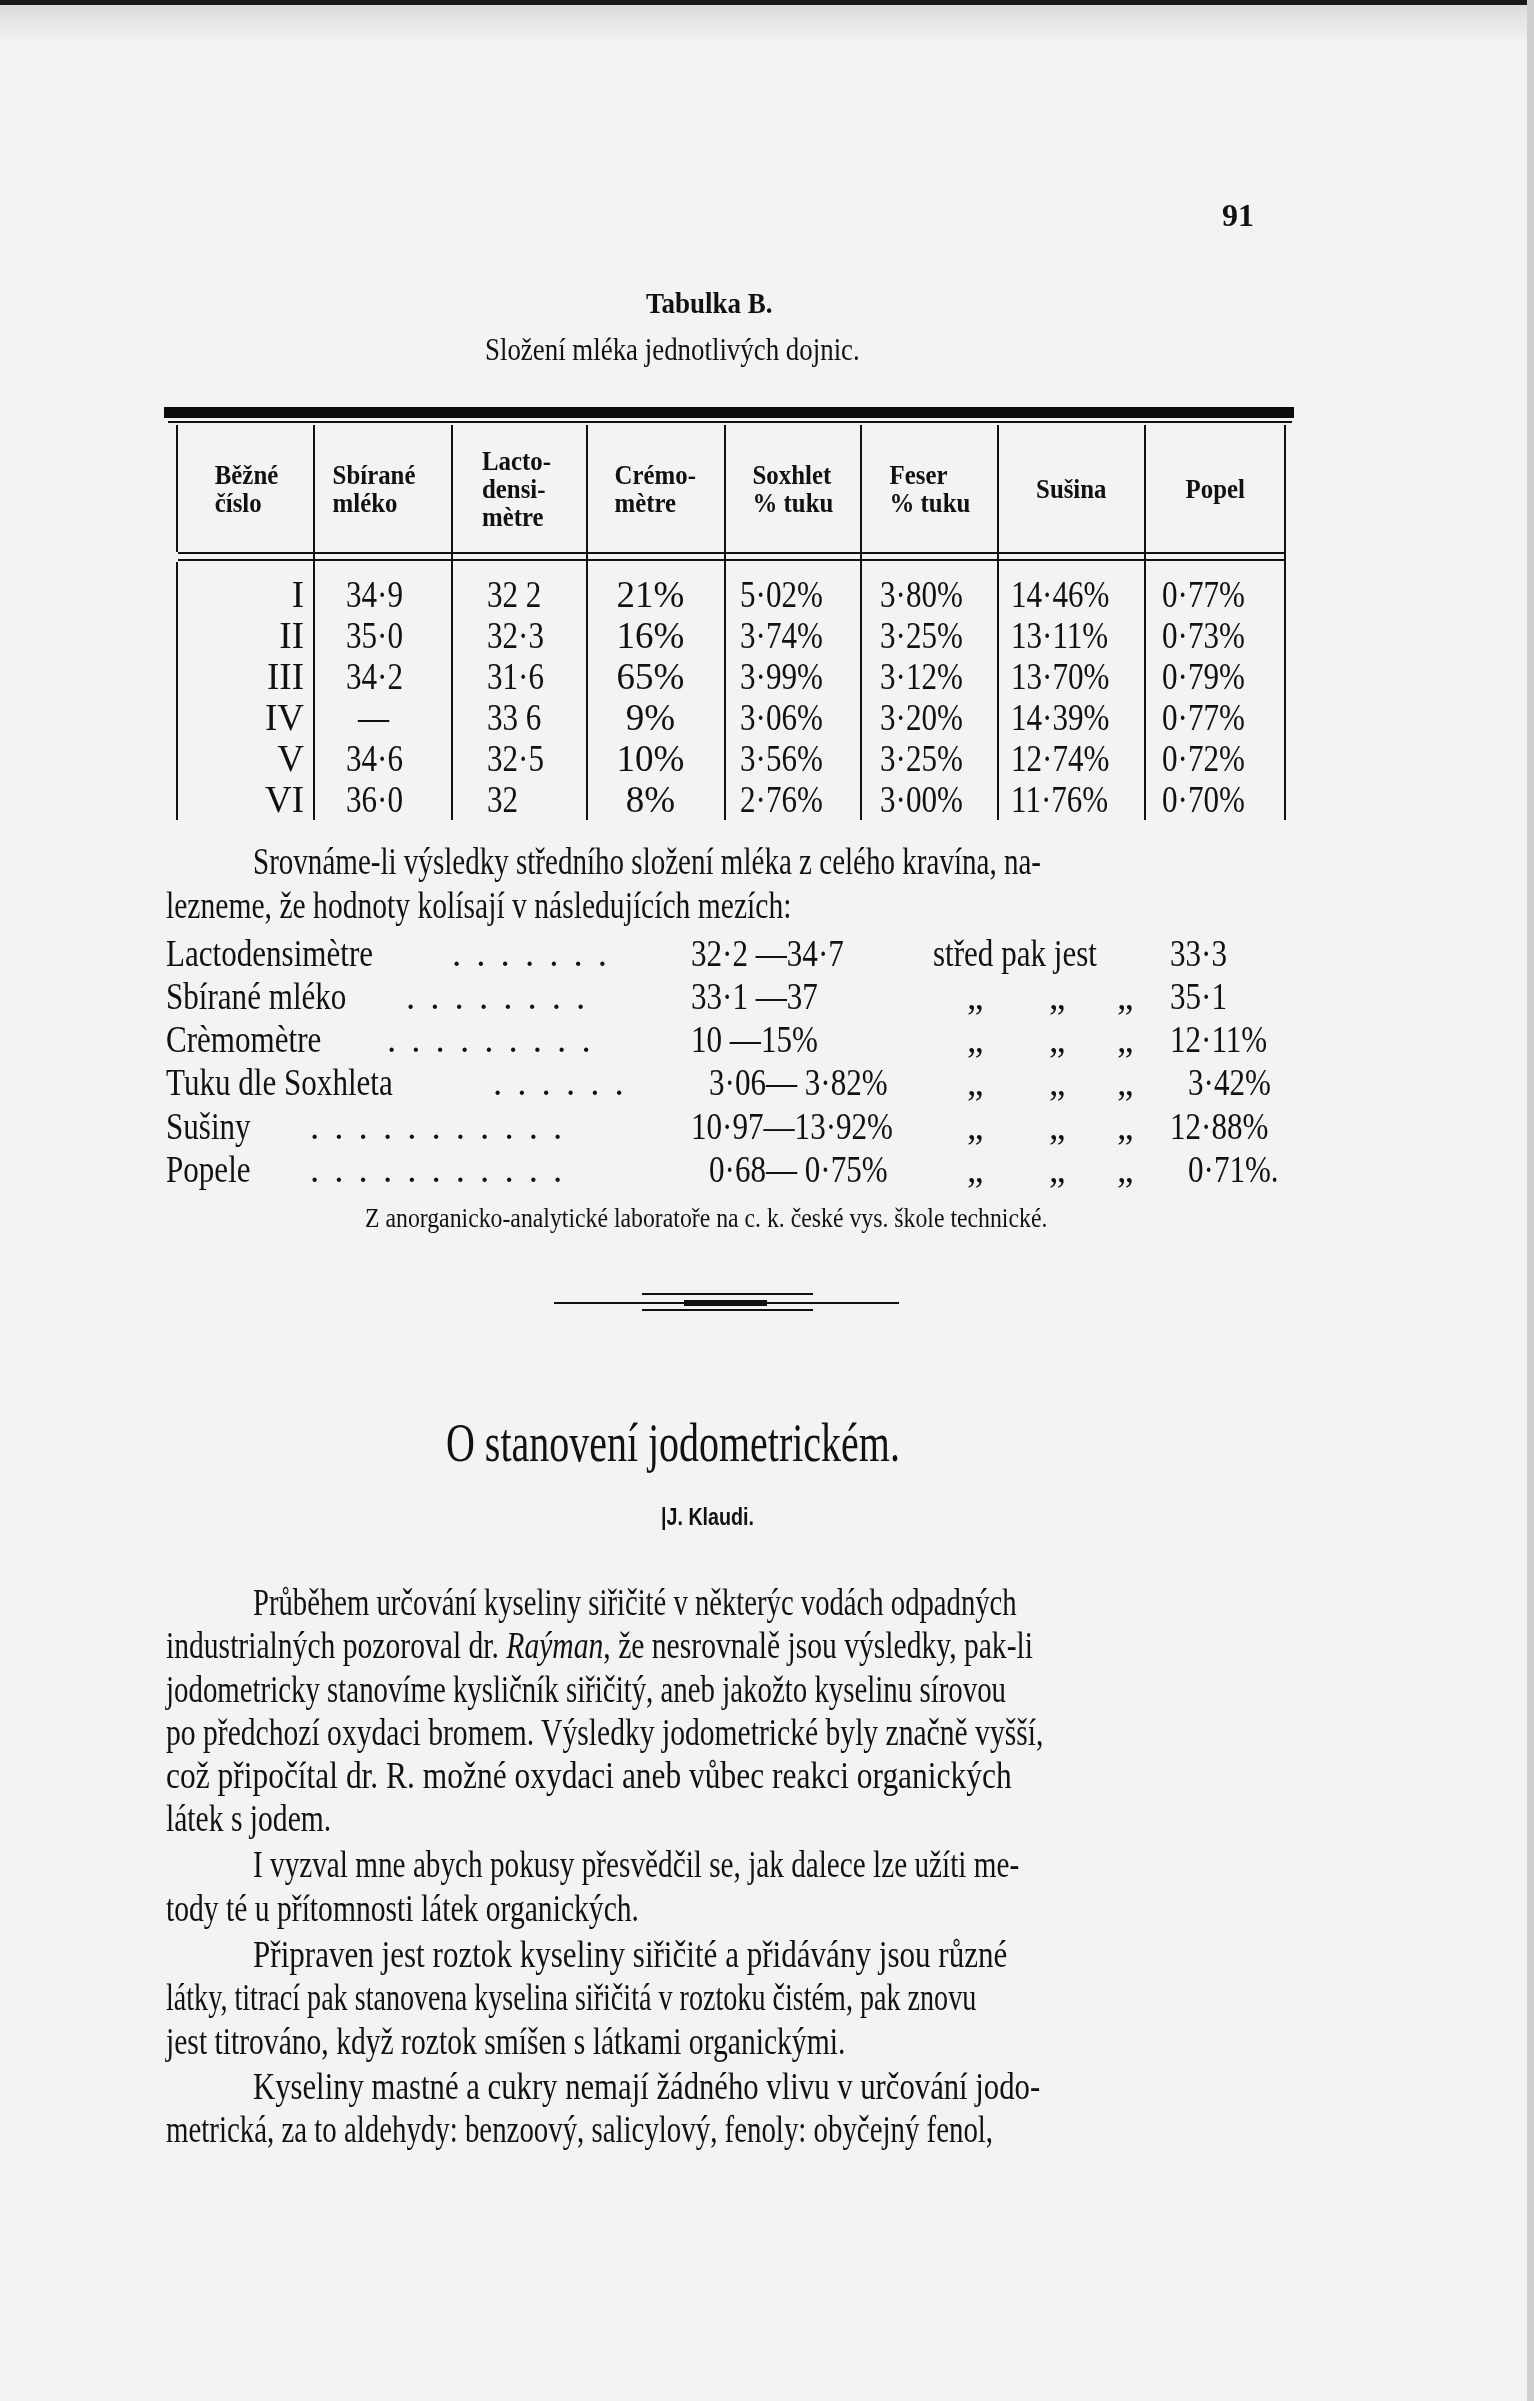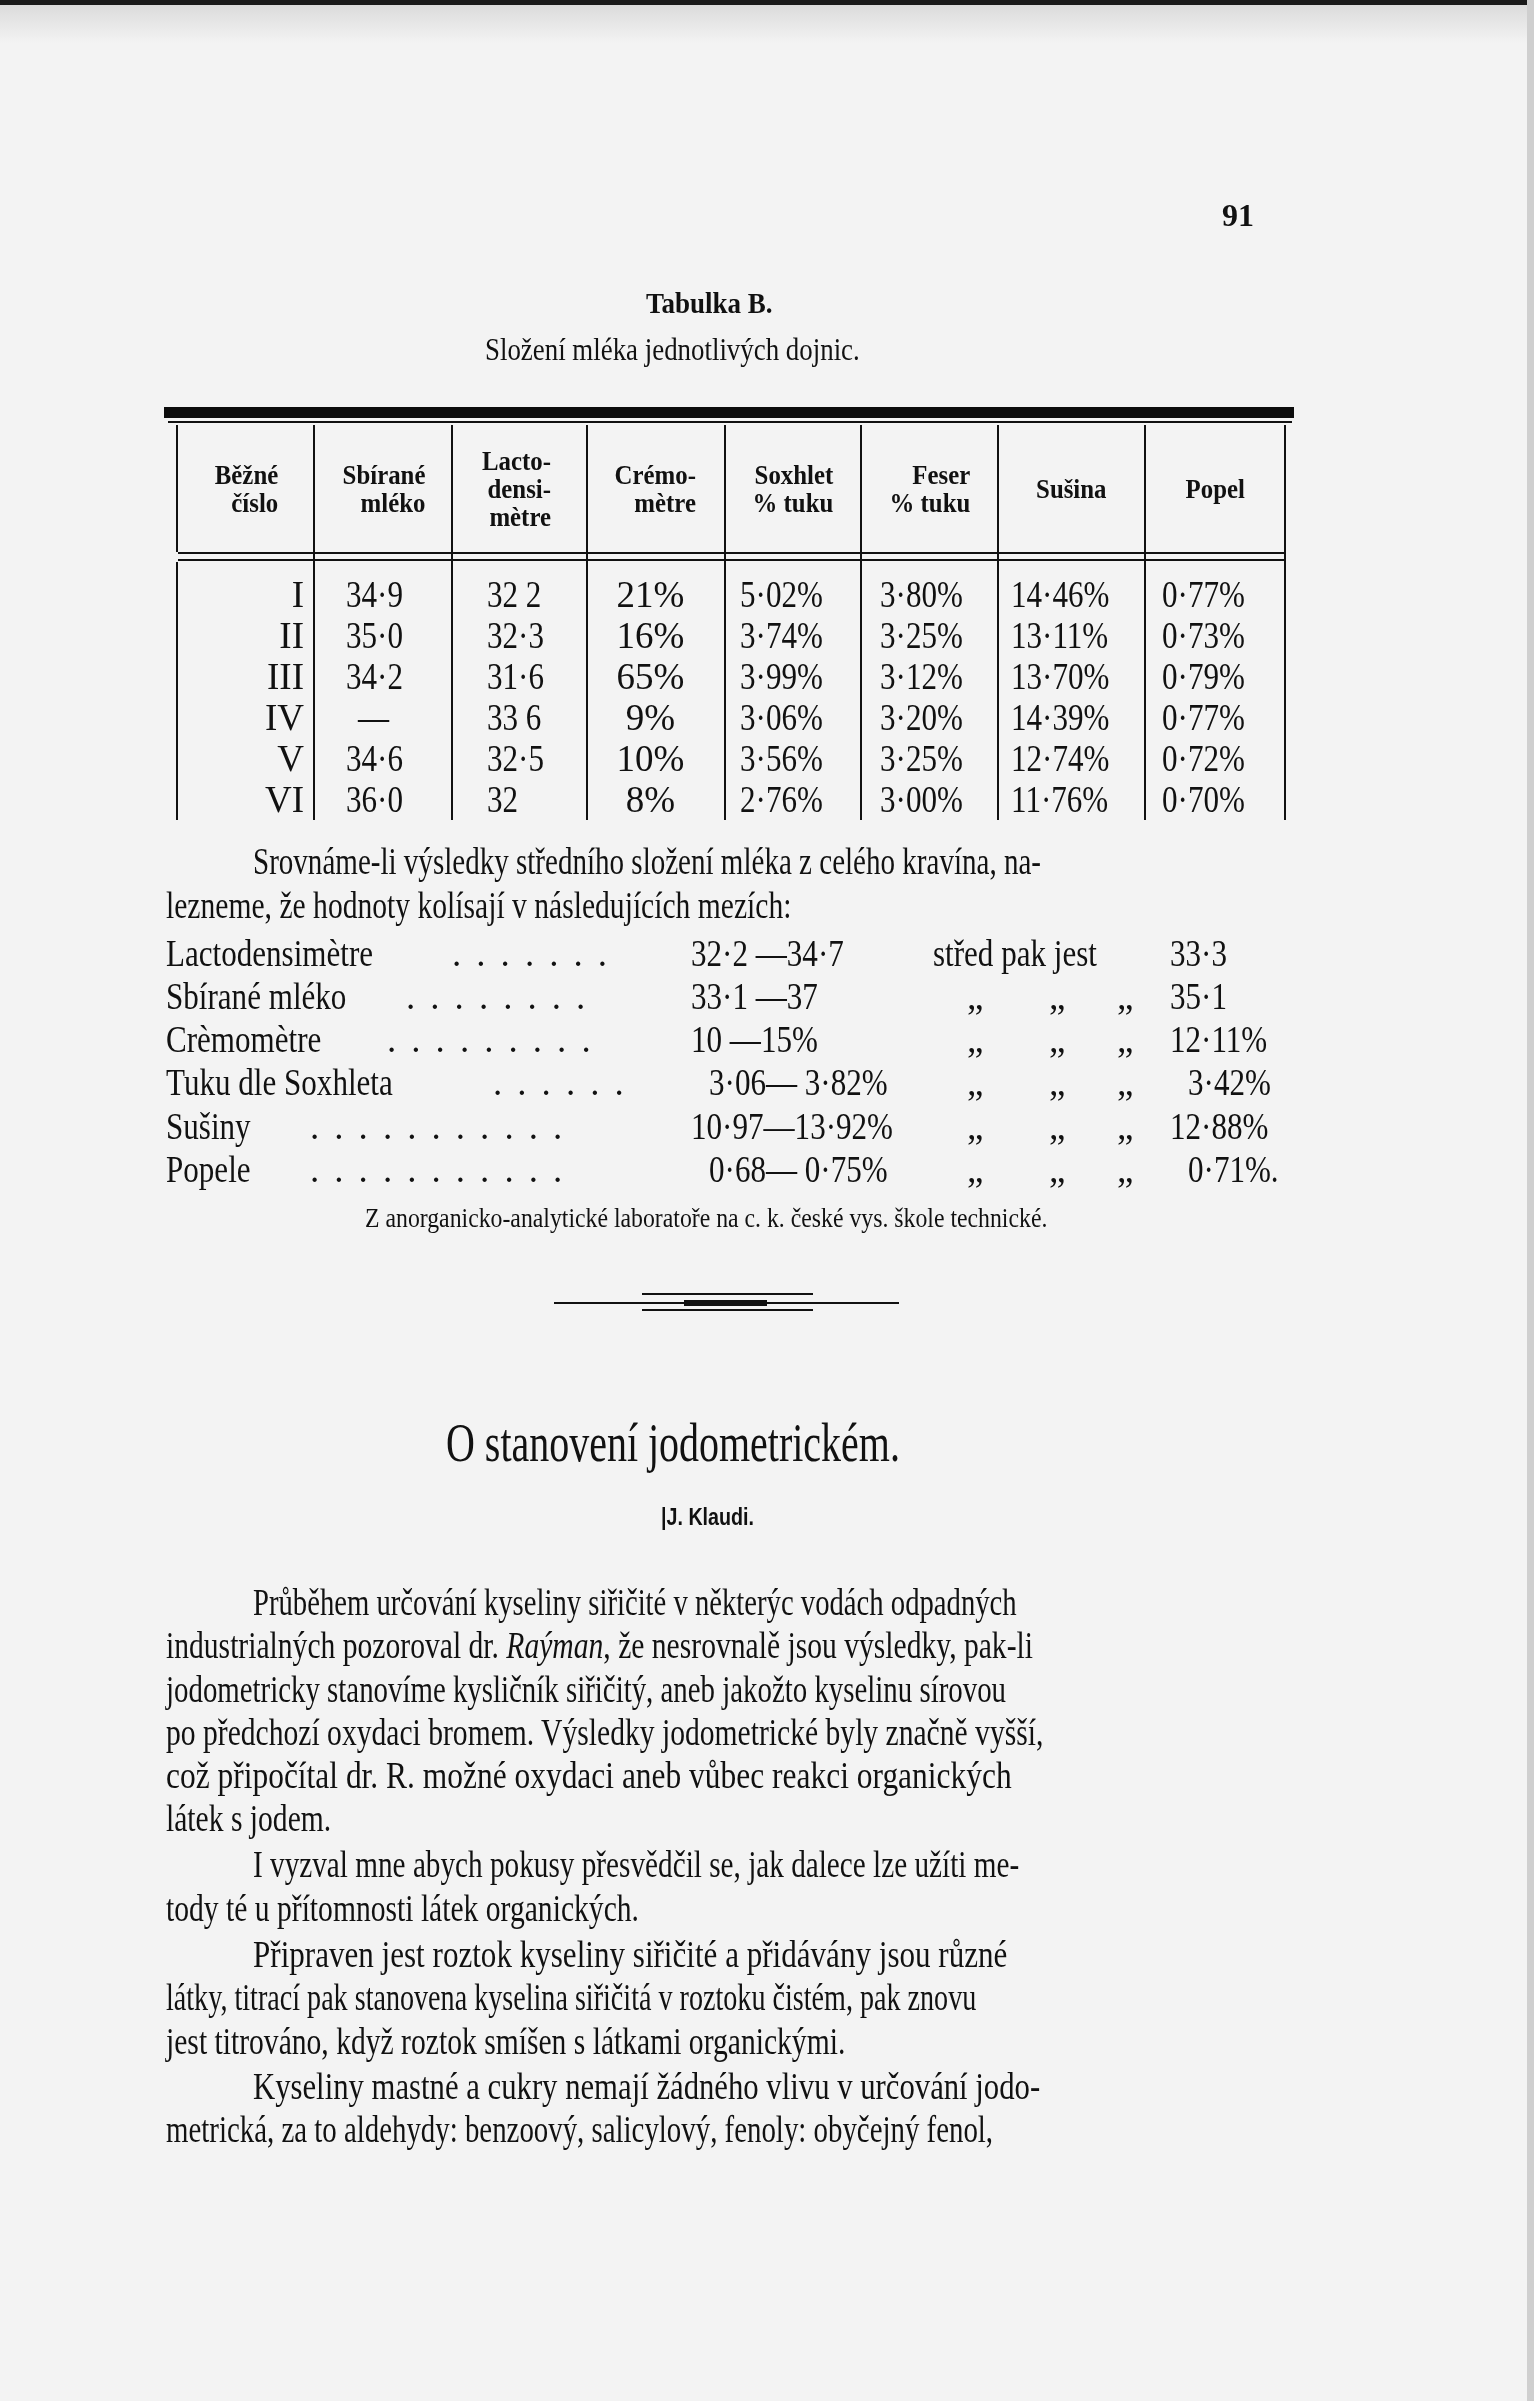--- a/index.html
+++ b/index.html
@@ -25,21 +25,21 @@
   .tab-title { left: 646px; top: 286px; font-size: 30px; font-weight: bold; }
   .tab-sub { left: 485px; top: 331px; font-size: 32px; }
 
   
   .rule-thick { position: absolute; left: 164px; top: 407px; width: 1130px; height: 10.6px; background: #0c0c0c; }
   .rule-thin { position: absolute; left: 168px; top: 421px; width: 1124px; height: 2.4px; background: #111; }
   .vline { position: absolute; width: 2.4px; background: #111; }
   .hdouble { position: absolute; left: 178px; width: 1107px; height: 2.4px; background: #111; }
   .th-cell {
     position: absolute; top: 425px; height: 127px;
-    display: flex; align-items: center; justify-content: center; text-align: right;
+    display: flex; align-items: center; justify-content: center; text-align: left;
   }
   .th-text { font-size: 27px; font-weight: bold; line-height: 28px; transform: scaleX(0.92); }
   .col-cell { position: absolute; top: 574px; }
   .td-line { height: 41px; font-size: 37px; line-height: 41px; white-space: nowrap; }
 
   
   .p-line { position: absolute; font-size: 37px; line-height: 43px; white-space: nowrap; }
   .cz { transform: scaleX(0.84); transform-origin: 0 0; display: inline-block; }
 
   .list-row { position: absolute; left: 166px; height: 43px; font-size: 37px; line-height: 43px; white-space: nowrap; width: 1153px; }
@@ -80,21 +80,21 @@
 <div class="vline" style="left:997px;top:425px;height:395px"></div>
 <div class="vline" style="left:1144px;top:425px;height:395px"></div>
 <div class="vline" style="left:1284px;top:425px;height:395px"></div>
 
 <div class="th-cell" style="left:179px;width:134px">
   <div class="th-text">
       <div>Běžné</div>
       <div>číslo</div>
     </div>
 </div>
-<div class="th-cell" style="left:315px;width:139px">
+<div class="th-cell" style="left:305px;width:139px">
   <div class="th-text">
       <div>Sbírané</div>
       <div>mléko</div>
     </div>
 </div>
 <div class="th-cell" style="left:453px;width:127px">
   <div class="th-text">
       <div>Lacto-</div>
       <div>densi-</div>
       <div>mètre</div>

